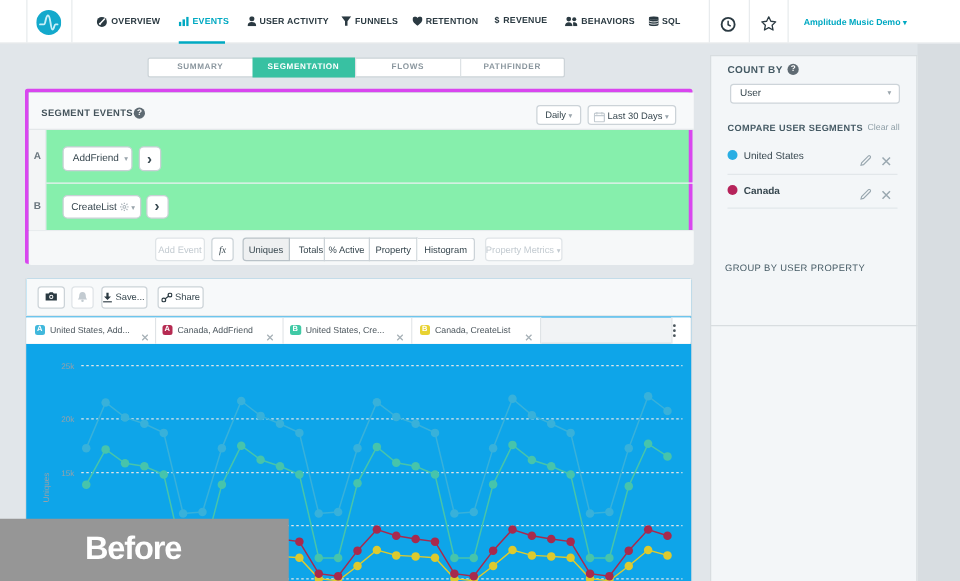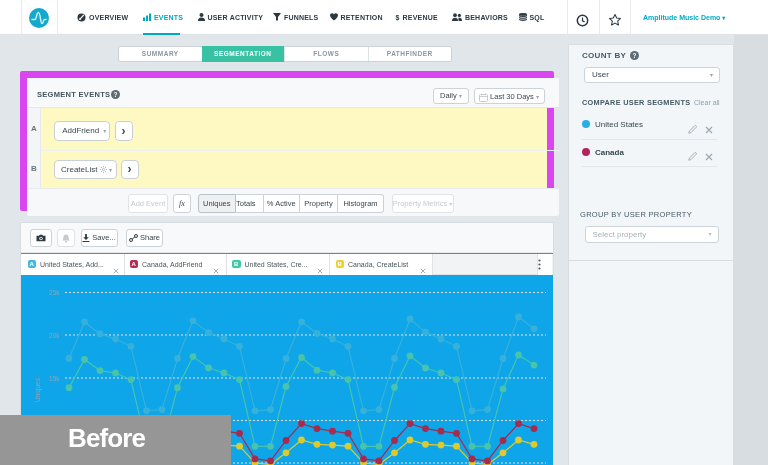--- a/index.html
+++ b/index.html
@@ -62,21 +62,21 @@
   <div class="abs" style="left:643px;top:13.5px;font-size:7px;font-weight:bold;color:#00a9c2;white-space:nowrap">Amplitude Music Demo <span style="font-size:6px;color:#00a9c2">▾</span></div>
 </div>
 
 <div class="abs" style="left:118px;top:45.5px;width:334px;height:16px;background:#fff;border:1px solid #ccd3d8;border-radius:2px;display:flex">
   <div style="flex:1;display:flex;align-items:center;justify-content:center;font-size:6.5px;font-weight:bold;color:#8a969e;letter-spacing:.5px">SUMMARY</div>
   <div style="flex:1;display:flex;align-items:center;justify-content:center;font-size:6.5px;font-weight:bold;color:#fff;letter-spacing:.5px;background:#38c1a2;margin:-1px 0">SEGMENTATION</div>
   <div style="flex:1;display:flex;align-items:center;justify-content:center;font-size:6.5px;font-weight:bold;color:#8a969e;letter-spacing:.5px;border-left:1px solid #dde2e5">FLOWS</div>
   <div style="flex:1;display:flex;align-items:center;justify-content:center;font-size:6.5px;font-weight:bold;color:#8a969e;letter-spacing:.5px;border-left:1px solid #dde2e5">PATHFINDER</div>
 </div>
 
-<div class="abs" style="left:20px;top:70.5px;width:534px;height:140.5px;background:#fef9c3;border:7px solid #d946ef;border-radius:2px">
+<div class="abs" style="left:20px;top:70.5px;width:534px;height:140.5px;background:#86efac;border:3px solid #d946ef;border-radius:2px">
   <div class="abs" style="left:0;top:0;width:532px;height:30px;background:#f7f9fa;border-bottom:1px solid #e4e8ea"></div>
   <div class="abs" style="left:10px;top:12.5px;font-size:7.5px;font-weight:bold;color:#45545c;letter-spacing:.3px">SEGMENT EVENTS</div>
   <div class="abs" style="left:84px;top:12.5px;width:9px;height:9px;border-radius:50%;background:#5f6b73;color:#fff;font-size:6.5px;font-weight:bold;text-align:center;line-height:9px">?</div>
   <div class="abs" style="left:406px;top:10.5px;width:36px;height:16px;background:#fff;border:1px solid #ccd3d8;border-radius:3px;font-size:7.5px;color:#37474f;text-align:center;line-height:14px">Daily <span style="color:#9aa5ac;font-size:6px">▾</span></div>
   <div class="abs" style="left:446.5px;top:10.5px;width:71px;height:16px;background:#fff;border:1px solid #ccd3d8;border-radius:3px;font-size:7.5px;color:#37474f;text-align:center;line-height:15px"><svg width="9" height="9" viewBox="0 0 9 9" style="vertical-align:middle;margin-top:0px">
           <rect x="0.5" y="1.5" width="8" height="7" rx="1" fill="none" stroke="#c3cbd1" stroke-width="1"></rect>
           <path d="M2.5 0.5 V2.5 M6.5 0.5 V2.5 M0.5 3.5 H8.5" stroke="#c3cbd1" stroke-width="0.9"></path>
         </svg> Last 30 Days <span style="color:#9aa5ac;font-size:6px">▾</span></div>
 
   <div class="abs" style="left:0;top:30.5px;width:14px;height:80px;background:#f3f5f6;border-right:1px solid #e6eaec"></div>
@@ -91,21 +91,21 @@
           <g stroke="#aeb7bd" stroke-width="1">
             <path d="M3.5 0 V1.2 M3.5 5.8 V7 M0 3.5 H1.2 M5.8 3.5 H7 M1 1 L1.9 1.9 M5.1 5.1 L6 6 M6 1 L5.1 1.9 M1.9 5.1 L1 6"></path>
           </g>
         </svg> <span style="color:#9aa5ac;font-size:6px">▾</span></div>
   <div class="abs" style="left:93.5px;top:82px;width:18px;height:19px;background:#fff;border:1px solid #c9d0d5;border-radius:4px;text-align:center;line-height:17px;font-size:12px;font-weight:bold;color:#37474f">›</div>
 
   <div class="abs" style="left:0;top:110.5px;width:532px;height:28px;background:#f6f8f9;border-top:1px solid #e8ecee;border-radius:0 0 2px 2px"></div>
   <div class="abs" style="left:101px;top:116.5px;width:40px;height:18.5px;background:#fff;border:1px solid #dfe4e7;border-radius:3px;font-size:7.5px;color:#c3cbd1;text-align:center;line-height:17px">Add Event</div>
   <div class="abs" style="left:146px;top:116.5px;width:18px;height:18.5px;background:#fff;border:1px solid #ccd3d8;border-radius:3px;text-align:center;line-height:17px;font-size:8px;color:#37474f;font-style:italic;font-family:'Liberation Serif',serif">fx</div>
   <div style="position:absolute;left:170.5px;top:116.5px;width:38.5px;height:18.5px;background:#eef0f1;border:1px solid #b9c2c8;border-radius:3px 0 0 3px;font-size:7.5px;color:#37474f;text-align:center;line-height:17px">Uniques</div>
-  <div style="position:absolute;left:209px;top:116.5px;width:27.5px;height:18.5px;background:#fff;border:1px solid #ccd3d8;border-left:none;border-radius:0;font-size:7.5px;color:#37474f;text-align:left;line-height:17px">Totals</div>
+  <div style="position:absolute;left:209px;top:116.5px;width:27.5px;height:18.5px;background:#fff;border:1px solid #ccd3d8;border-left:none;border-radius:0;font-size:7.5px;color:#37474f;text-align:right;line-height:17px">Totals</div>
   <div style="position:absolute;left:236.5px;top:116.5px;width:36.5px;height:18.5px;background:#fff;border:1px solid #ccd3d8;border-left:none;border-radius:0;font-size:7.5px;color:#37474f;text-align:center;line-height:17px">% Active</div>
   <div style="position:absolute;left:273px;top:116.5px;width:38px;height:18.5px;background:#fff;border:1px solid #ccd3d8;border-left:none;border-radius:0;font-size:7.5px;color:#37474f;text-align:center;line-height:17px">Property</div>
   <div style="position:absolute;left:311px;top:116.5px;width:46px;height:18.5px;background:#fff;border:1px solid #ccd3d8;border-left:none;border-radius:0 3px 3px 0;font-size:7.5px;color:#37474f;text-align:center;line-height:17px">Histogram</div>
   <div class="abs" style="left:364.5px;top:116.5px;width:62px;height:18.5px;background:#fff;border:1px solid #dfe4e7;border-radius:3px;font-size:7.5px;color:#c3cbd1;text-align:center;line-height:17px">Property Metrics <span style="font-size:6px">▾</span></div>
 </div>
 
 <div class="abs" style="left:20px;top:222px;width:534px;height:243px;background:#0ea5e9;border:1px solid #d8dde0;border-bottom:none;border-top-left-radius:2px;border-top-right-radius:2px">
   <div class="abs" style="left:0;top:0;width:532px;height:30px;background:#f7f9fa;border-bottom:1px solid #e4e8ea"></div>
   <div class="abs" style="left:8.5px;top:5.5px;width:22px;height:18px;background:#fff;border:1px solid #ccd3d8;border-radius:3px;text-align:center;line-height:16px"><svg width="10" height="8" viewBox="0 0 10 8" style="vertical-align:middle;margin-top:0px">
           <path d="M0.5 1.8 H3 L3.8 0.7 H6.2 L7 1.8 H9.5 V7.3 H0.5 Z" fill="#2b3a42"></path>
@@ -333,18 +333,17 @@
 <div class="abs" style="left:595px;top:147.5px;font-size:8px;font-weight:bold;color:#37474f">Canada</div>
 <div class="abs" style="left:688px;top:147px"><svg width="9" height="9" viewBox="0 0 9 9" style="vertical-align:middle;margin-top:0px">
         <path d="M0.8 8.2 L1.3 6.2 L6.8 0.7 C7.1 0.4 7.6 0.4 7.9 0.7 L8.3 1.1 C8.6 1.4 8.6 1.9 8.3 2.2 L2.8 7.7 Z" fill="none" stroke="#9aa8b0" stroke-width="0.9"></path>
       </svg></div>
 <div class="abs" style="left:705px;top:147.5px"><svg width="8" height="8" viewBox="0 0 8 8" style="vertical-align:middle;margin-top:0px">
         <path d="M1 1 L7 7 M7 1 L1 7" stroke="#9aa8b0" stroke-width="1.2"></path>
       </svg></div>
 <div class="abs" style="left:582px;top:165.5px;width:136px;height:1px;background:#e2e7ea"></div>
 
 <div class="abs" style="left:580px;top:209.5px;font-size:7.5px;font-weight:normal;color:#455a64;letter-spacing:.3px">GROUP BY USER PROPERTY</div>
-<div class="abs" style="left:584.5px;top:226px;width:134px;height:16.5px;background:#fff;border:1px solid #cdd4d9;border-radius:3px;font-size:8px;color:#a6b2ba;line-height:15px;padding-left:7px">Select property<span style="position:absolute;right:6px;color:#b7c0c6;font-size:6px">▾</span></div>
 
 
 <div class="abs" style="left:0;top:414.5px;width:231px;height:50.5px;background:#969696"></div>
 <div class="abs" style="left:68px;top:422.5px;font-size:26px;font-weight:bold;color:#fff;letter-spacing:-.9px">Before</div>
 
 </div>
 </body></html>

